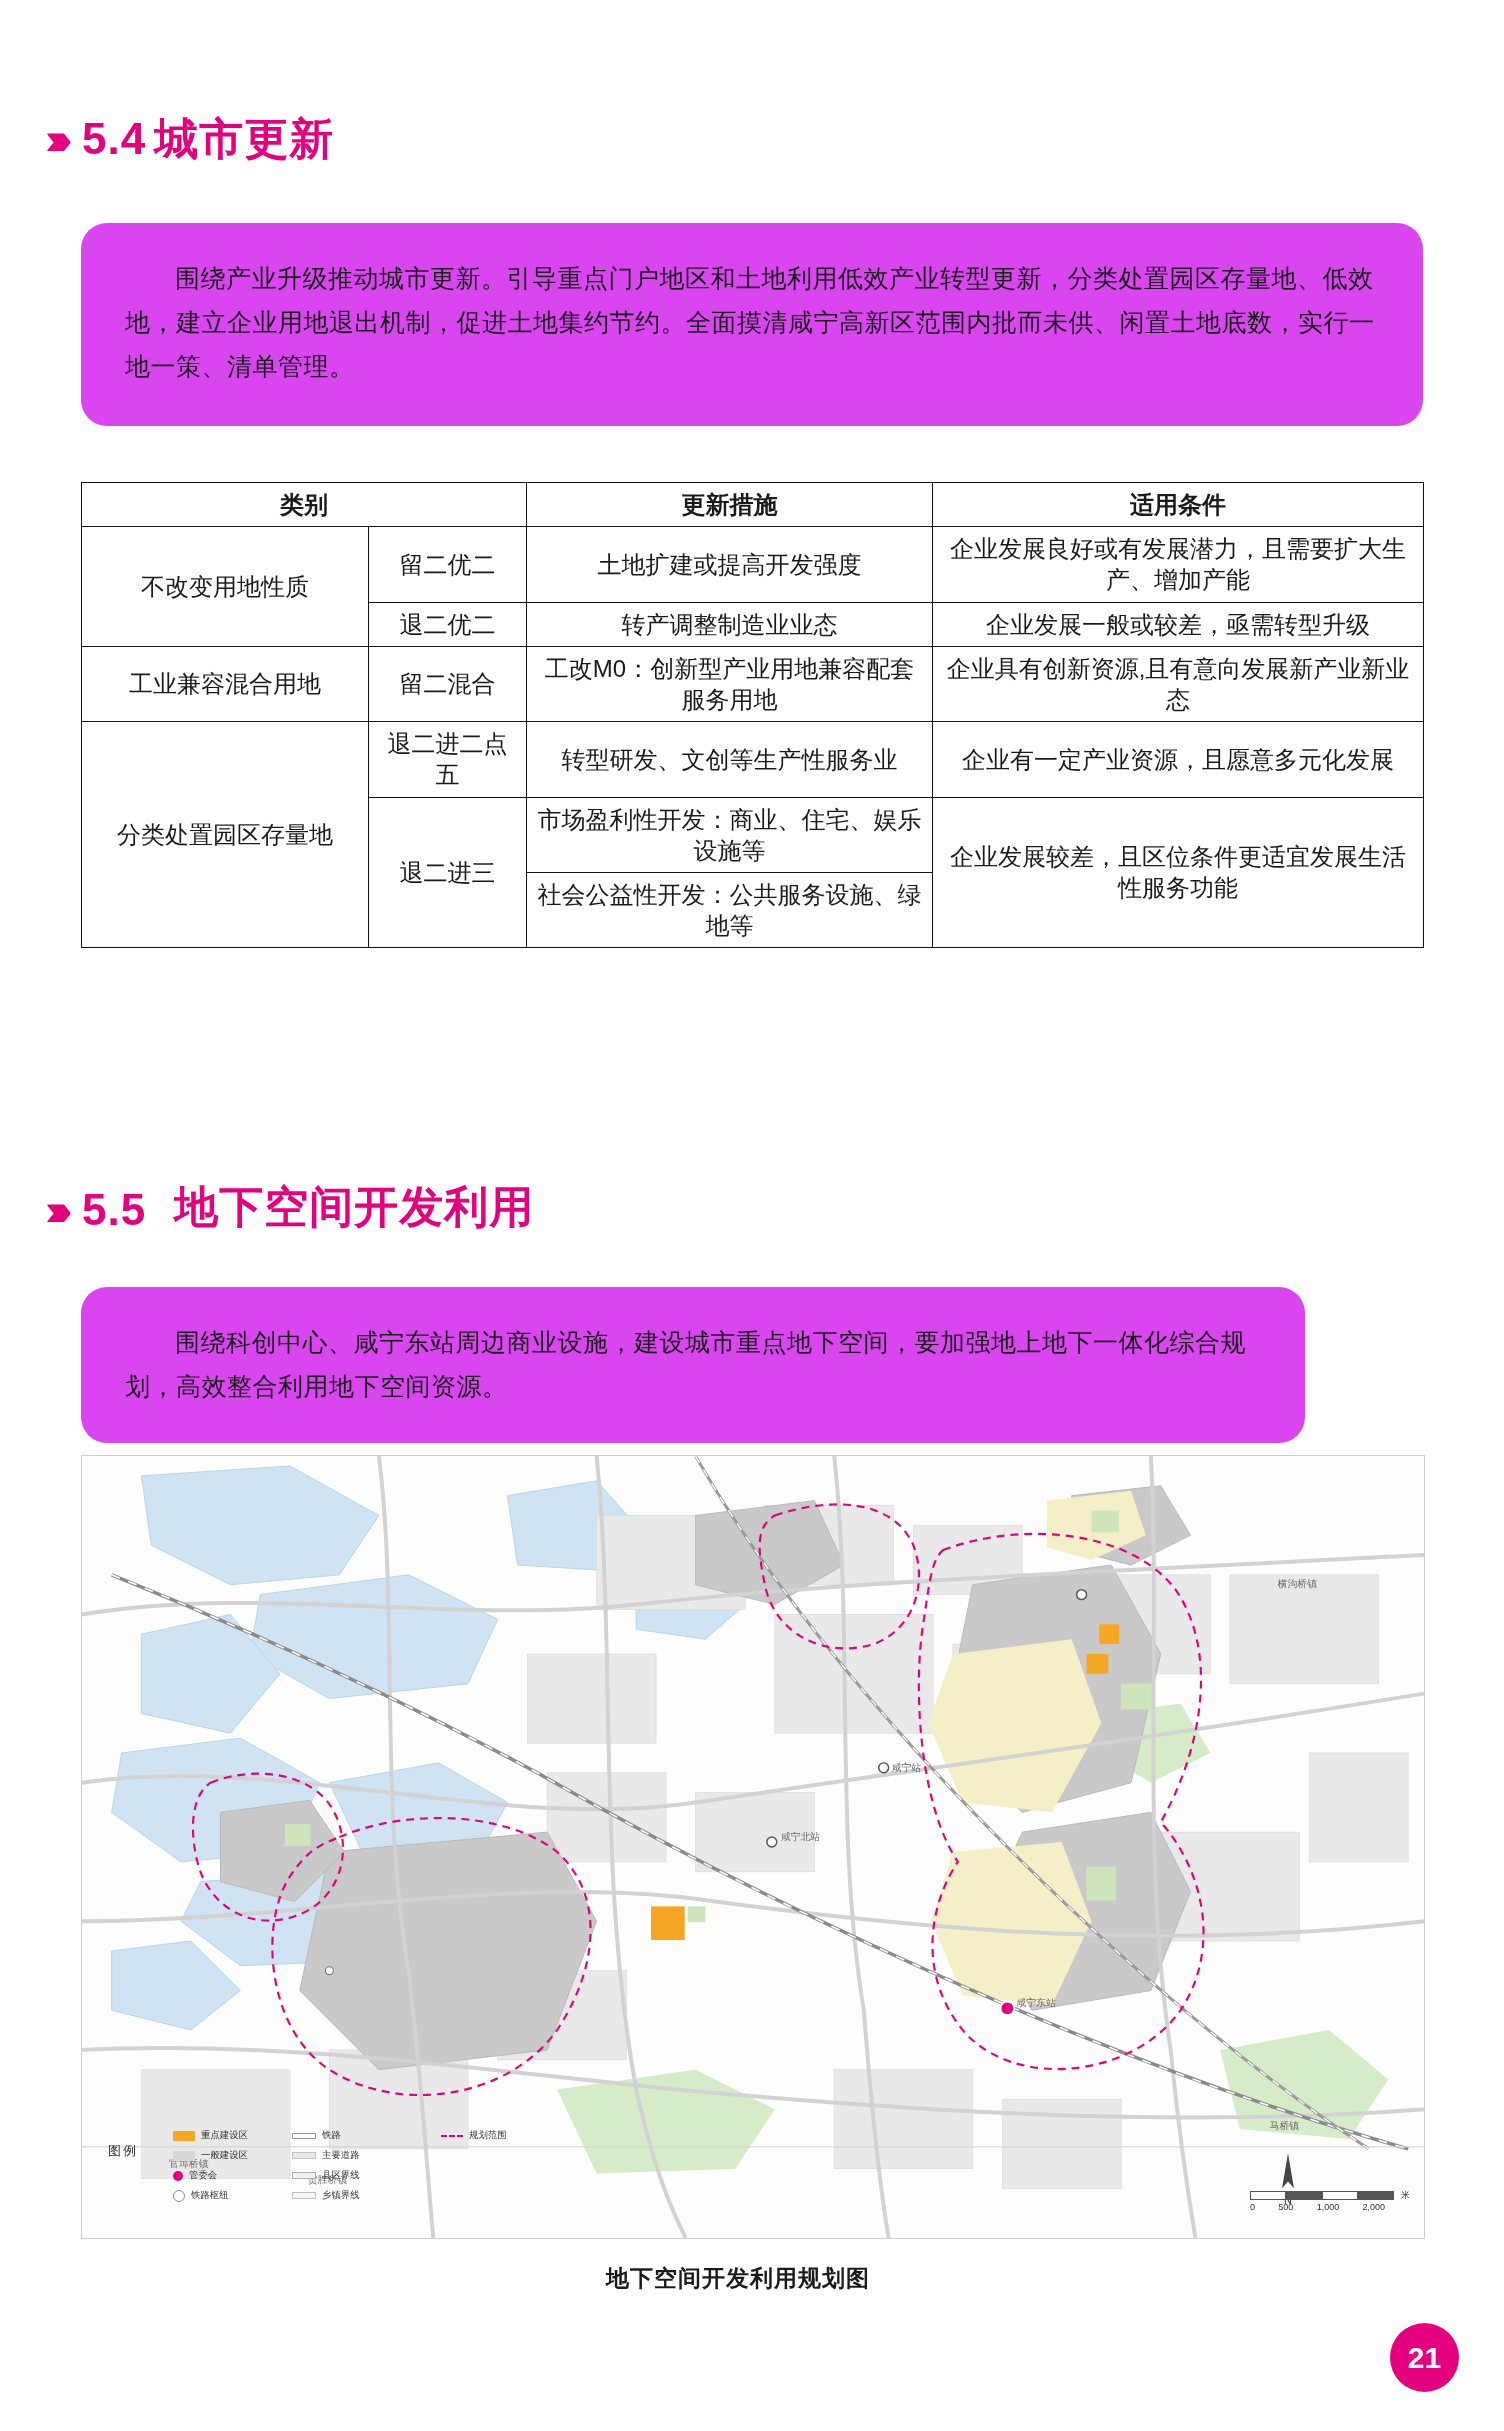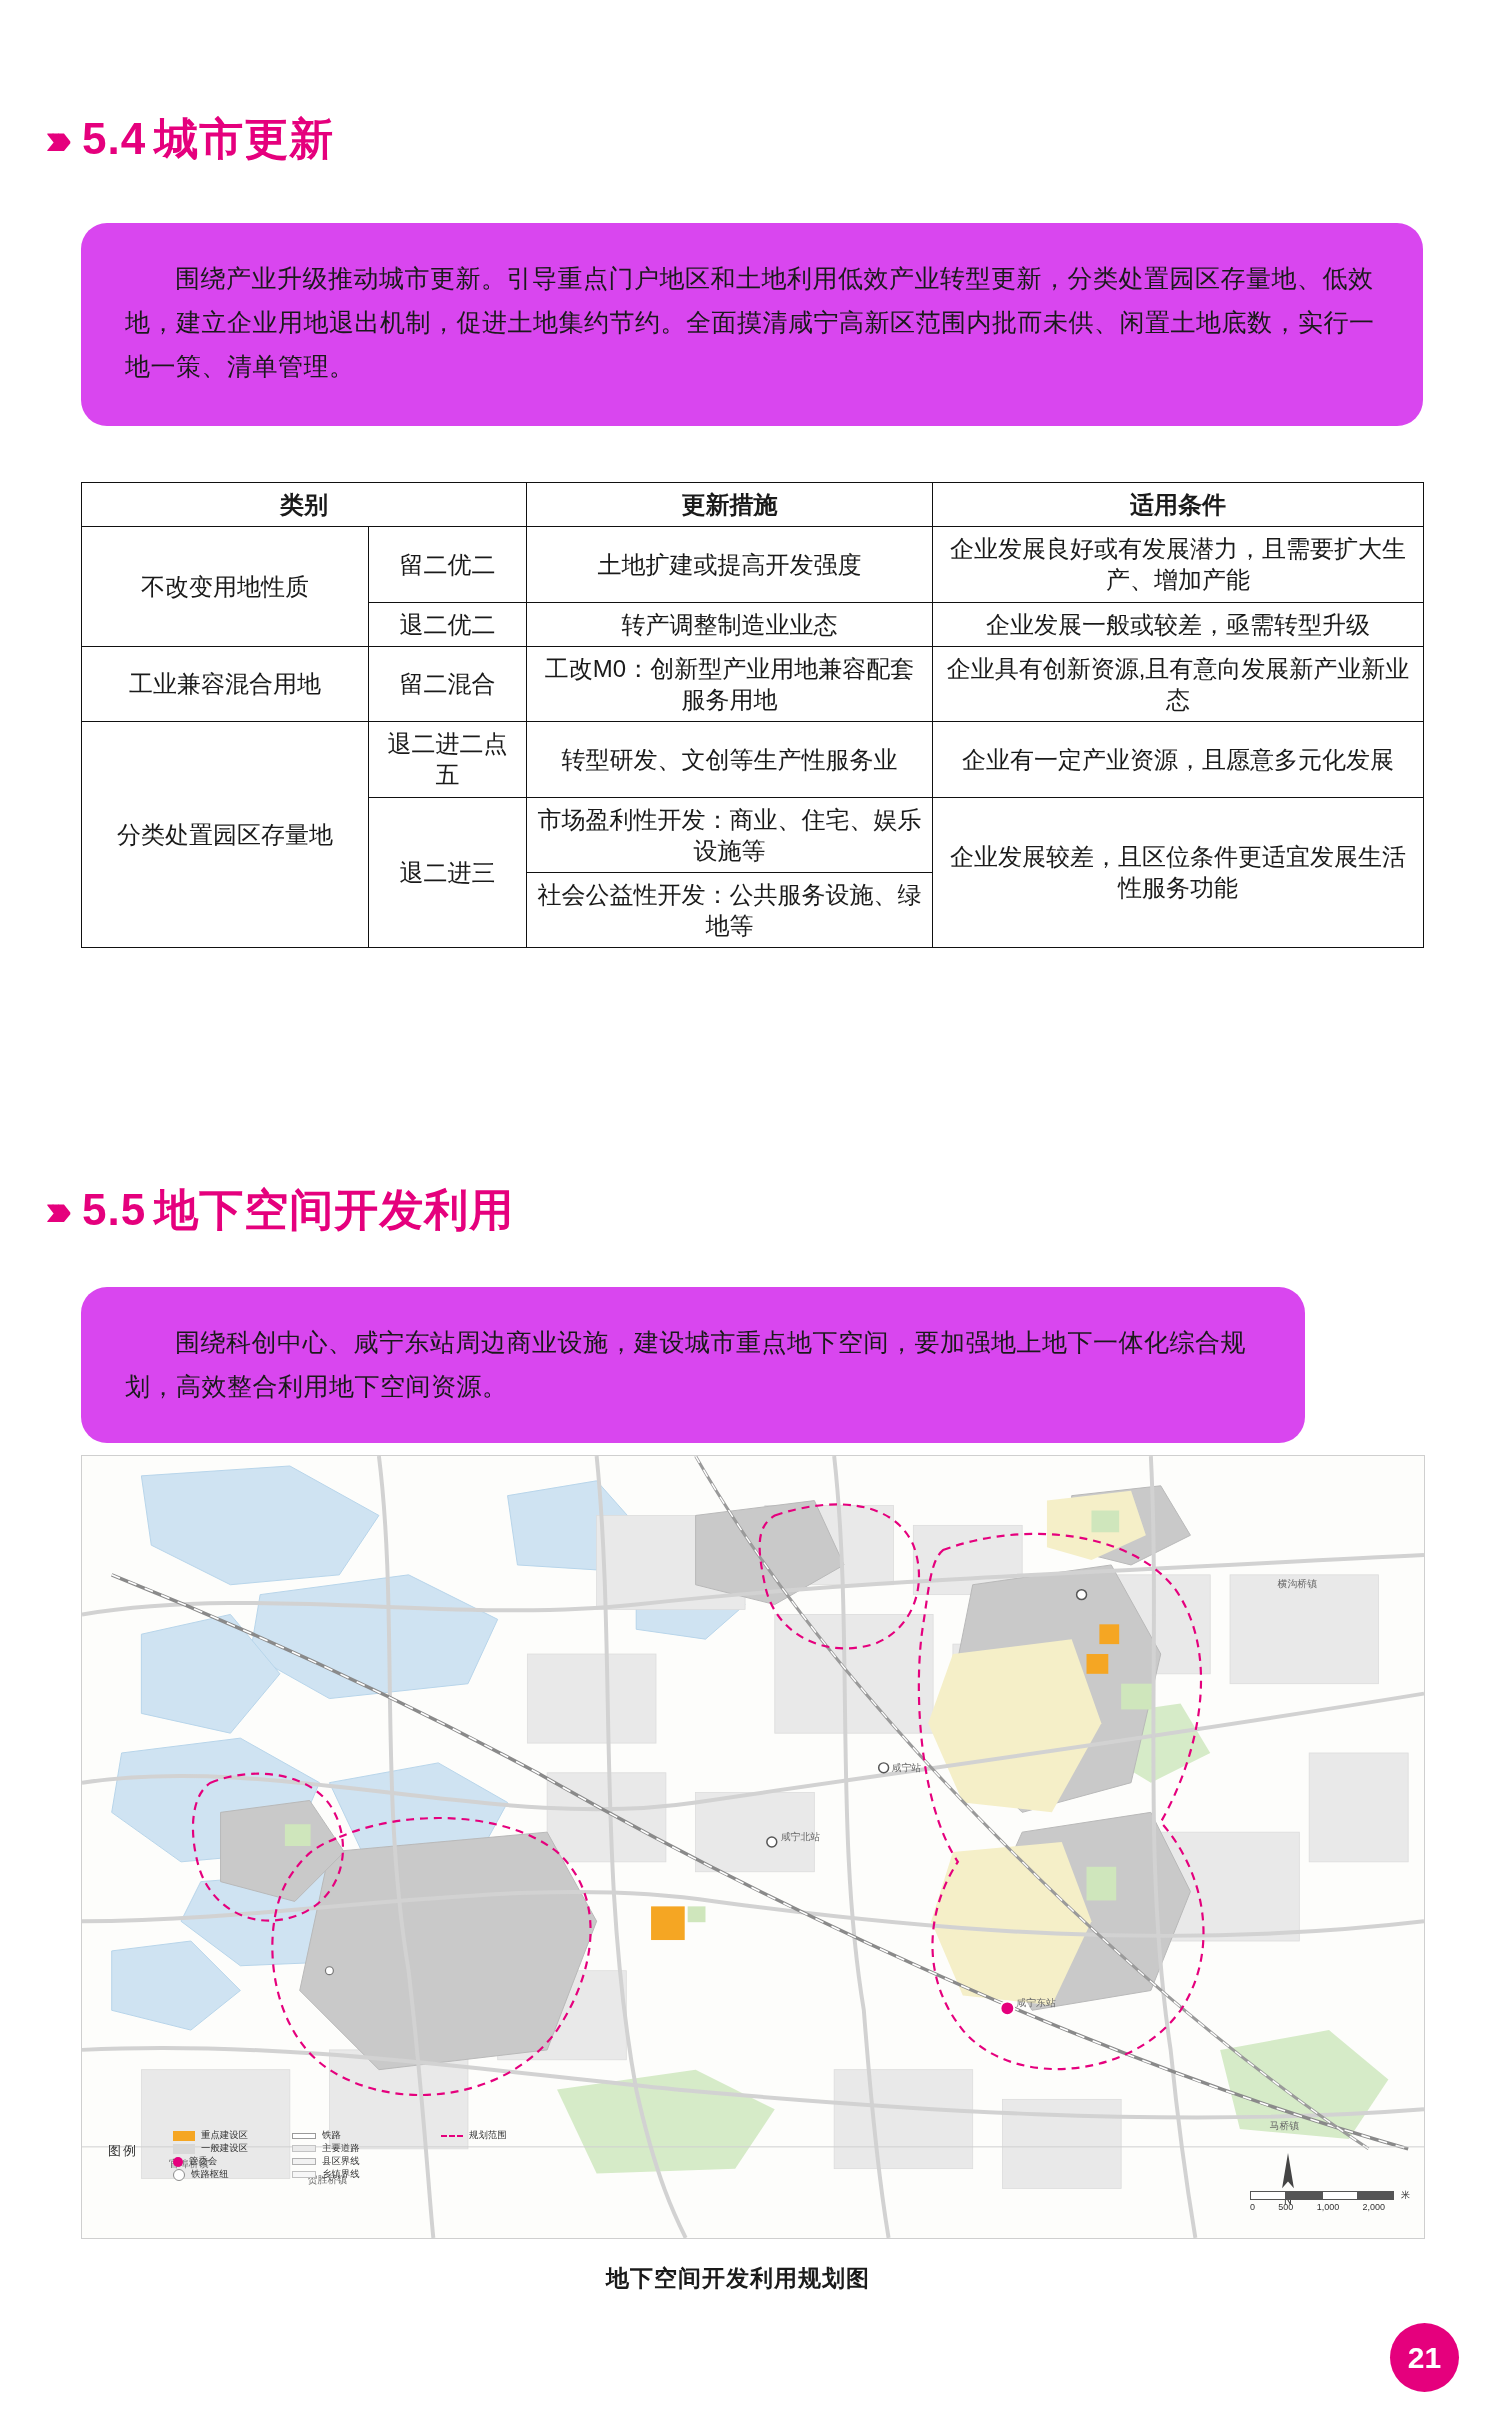--- a/index.html
+++ b/index.html
@@ -91,21 +91,21 @@
     width:69px;height:69px;border-radius:50%;
     background:#e5007d;color:#fff;
     display:flex;align-items:center;justify-content:center;
     font-size:30px;font-weight:bold;
   }
   .legendbox{
     position:absolute;left:22px;bottom:18px;
     width:475px;height:91px;
     font-size:9px;color:#333;
   }
-  .legend-grid{display:grid;grid-template-columns:18px 119px 149px 168px;align-items:center;font-size:9.4px;}
+  .legend-grid{display:grid;grid-template-columns:18px 119px 149px 168px;row-gap:7px;align-items:center;font-size:9.4px;}
   .legend-title{position:absolute;left:4px;top:14px;font-size:13px;font-weight:normal;letter-spacing:2px;line-height:1.25;}
   .sw{display:inline-block;width:22px;height:10px;margin-right:6px;vertical-align:middle;}
   .scalebar{position:absolute;right:30px;bottom:26px;font-size:9px;text-align:center;color:#333;}
   .scale-line{display:flex;}
   .scale-line div{height:7px;width:34px;border:1px solid #555;}
 </style>
 </head>
 <body>
 
 <div class="page">
@@ -170,21 +170,21 @@
         <tr>
           <td>社会公益性开发：公共服务设施、绿地等</td>
         </tr>
       </tbody>
     </table>
   </div>
 
   <div class="section-head" style="position:absolute;left:46px;top:1188px;">
     <span class="chev">›››</span>
     <span class="section-title">5.5</span>
-    <span class="section-title" style="margin-left:8px;">地下空间开发利用</span>
+    <span class="section-title" style="margin-left:28px;font-family:Liberation Mono, monospace;">地下空间开发利用</span>
   </div>
 
   <div class="pink-box" style="position:absolute;left:81px;top:1287px;width:1224px;box-sizing:border-box;padding-bottom:34px;">
     <p>围绕科创中心、咸宁东站周边商业设施，建设城市重点地下空间，要加强地上地下一体化综合规划，高效整合利用地下空间资源。</p>
   </div>
 
   <div class="map-figure" style="position:absolute;left:81px;top:1455px;width:1342px;height:782px;">
 
     <svg width="1342" height="782" viewBox="0 0 1356 790" style="position:absolute;left:0;top:0;">
       <rect x="0" y="0" width="1356" height="790" fill="#fdfdfb"></rect>

